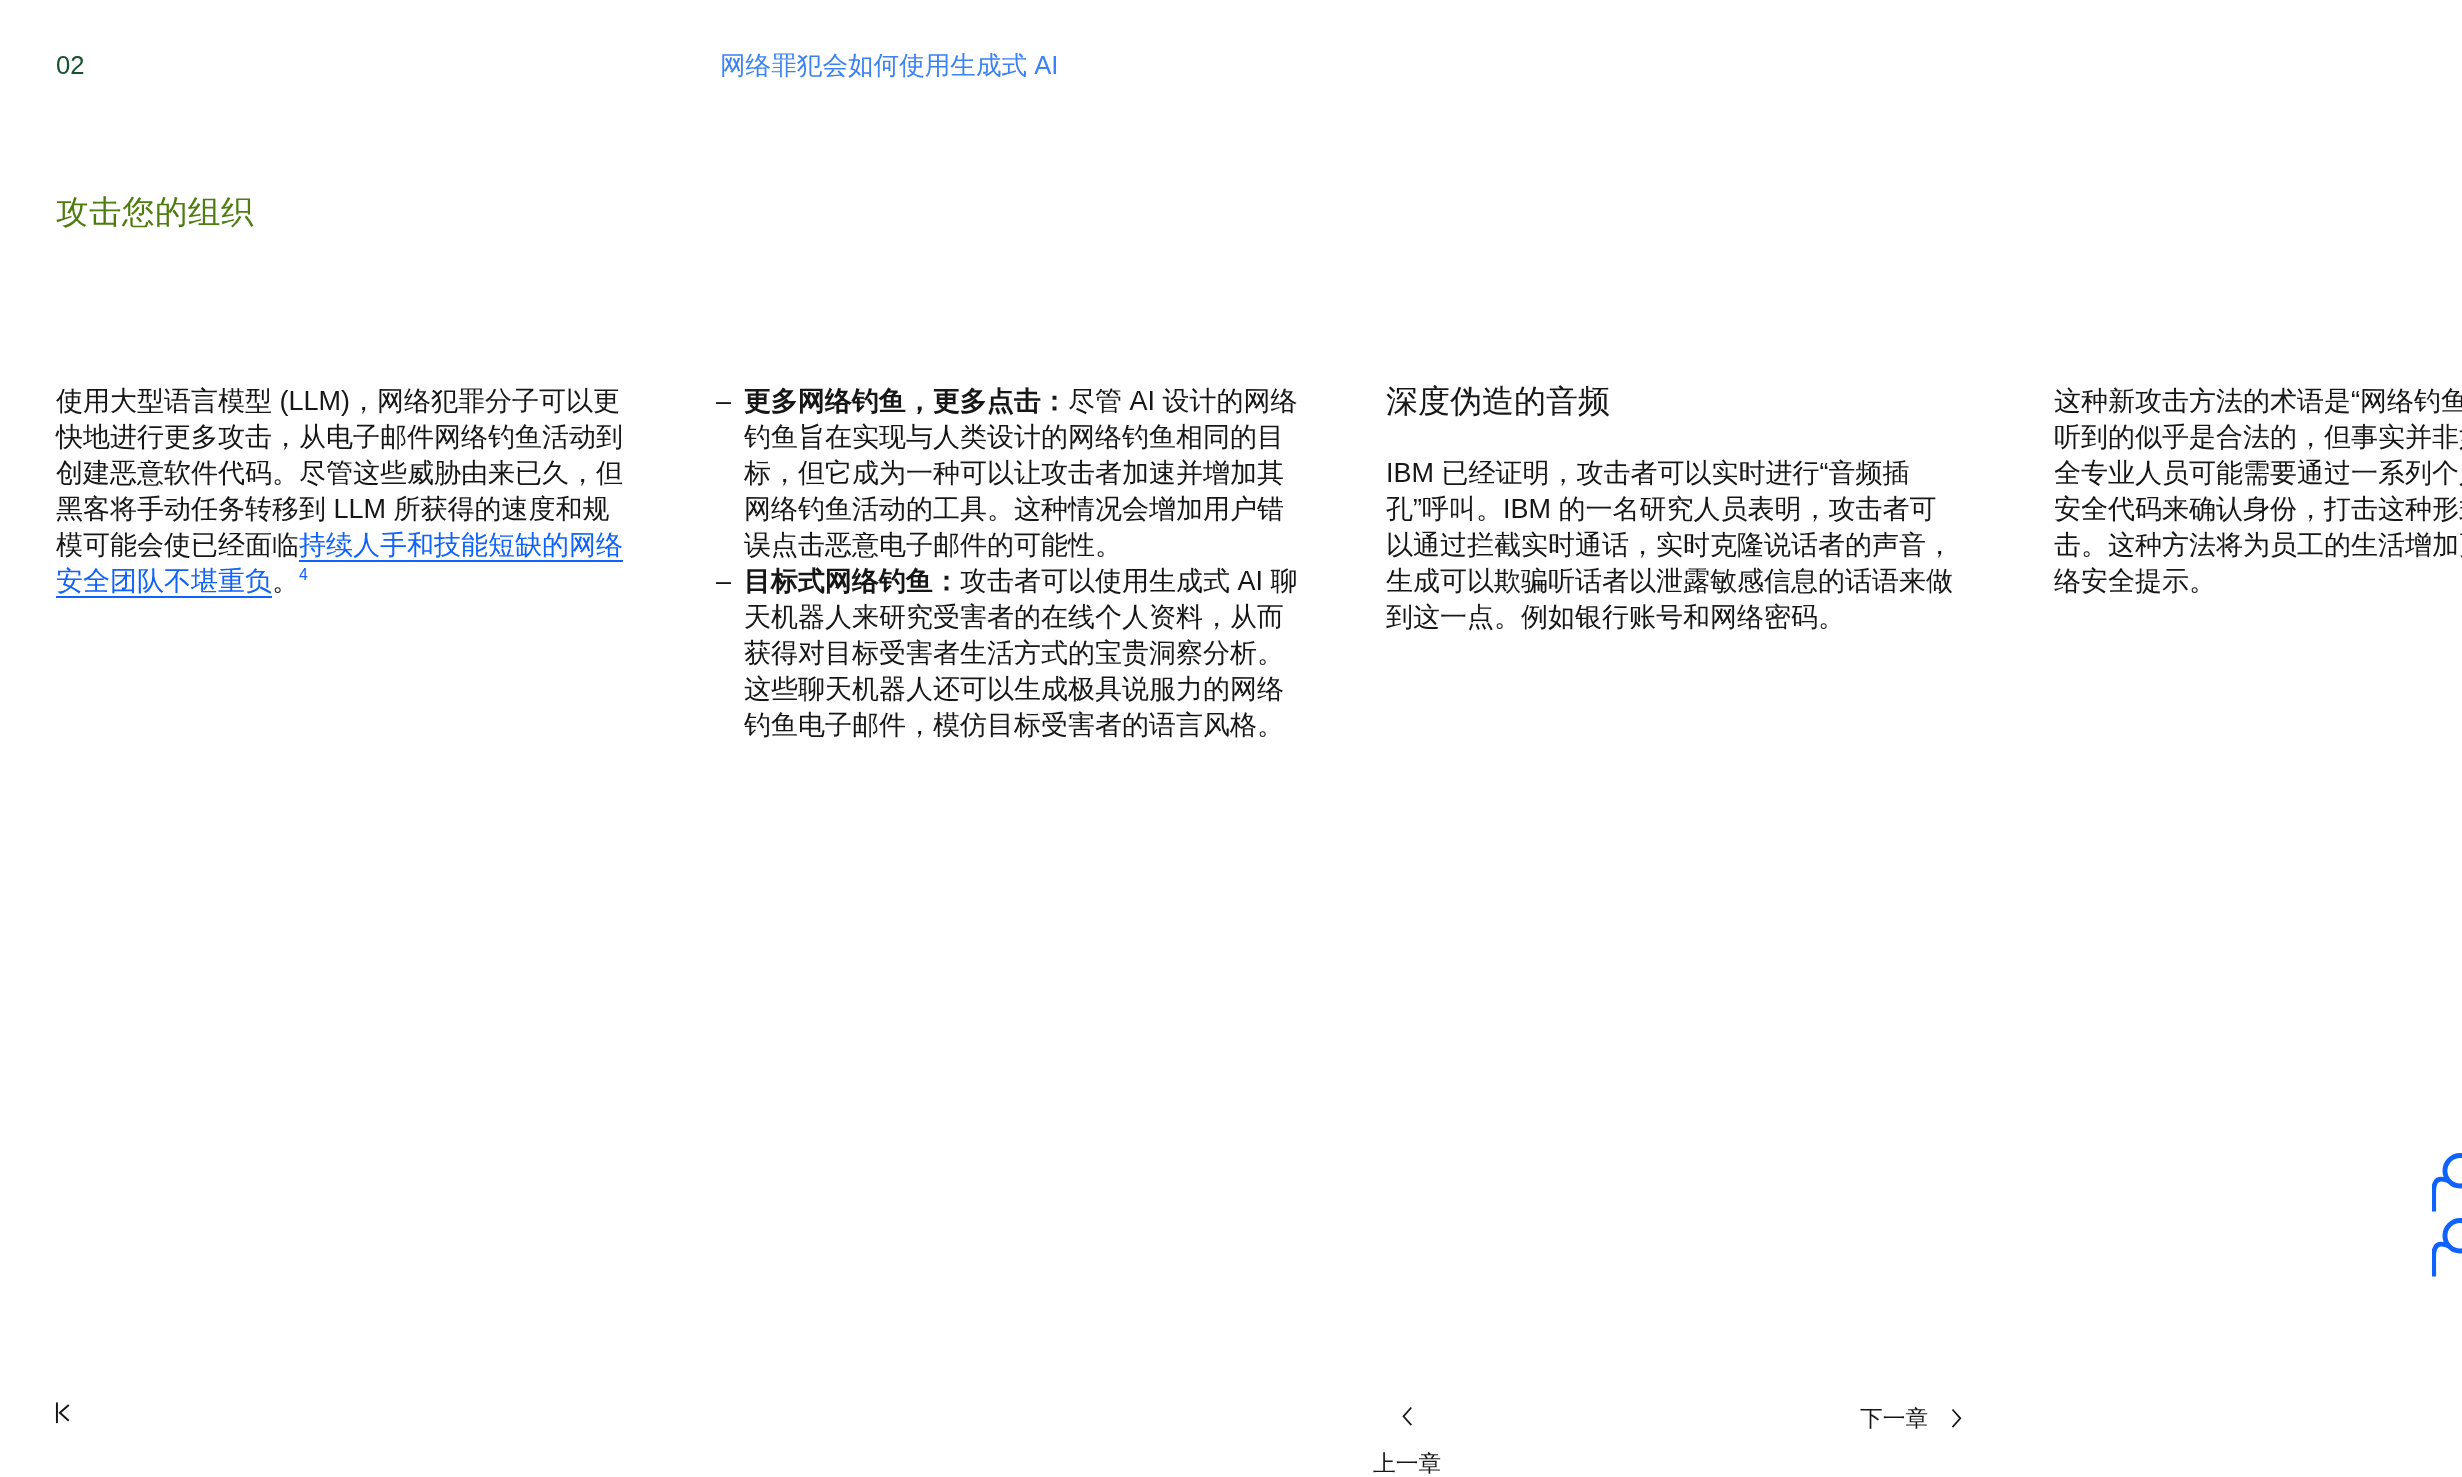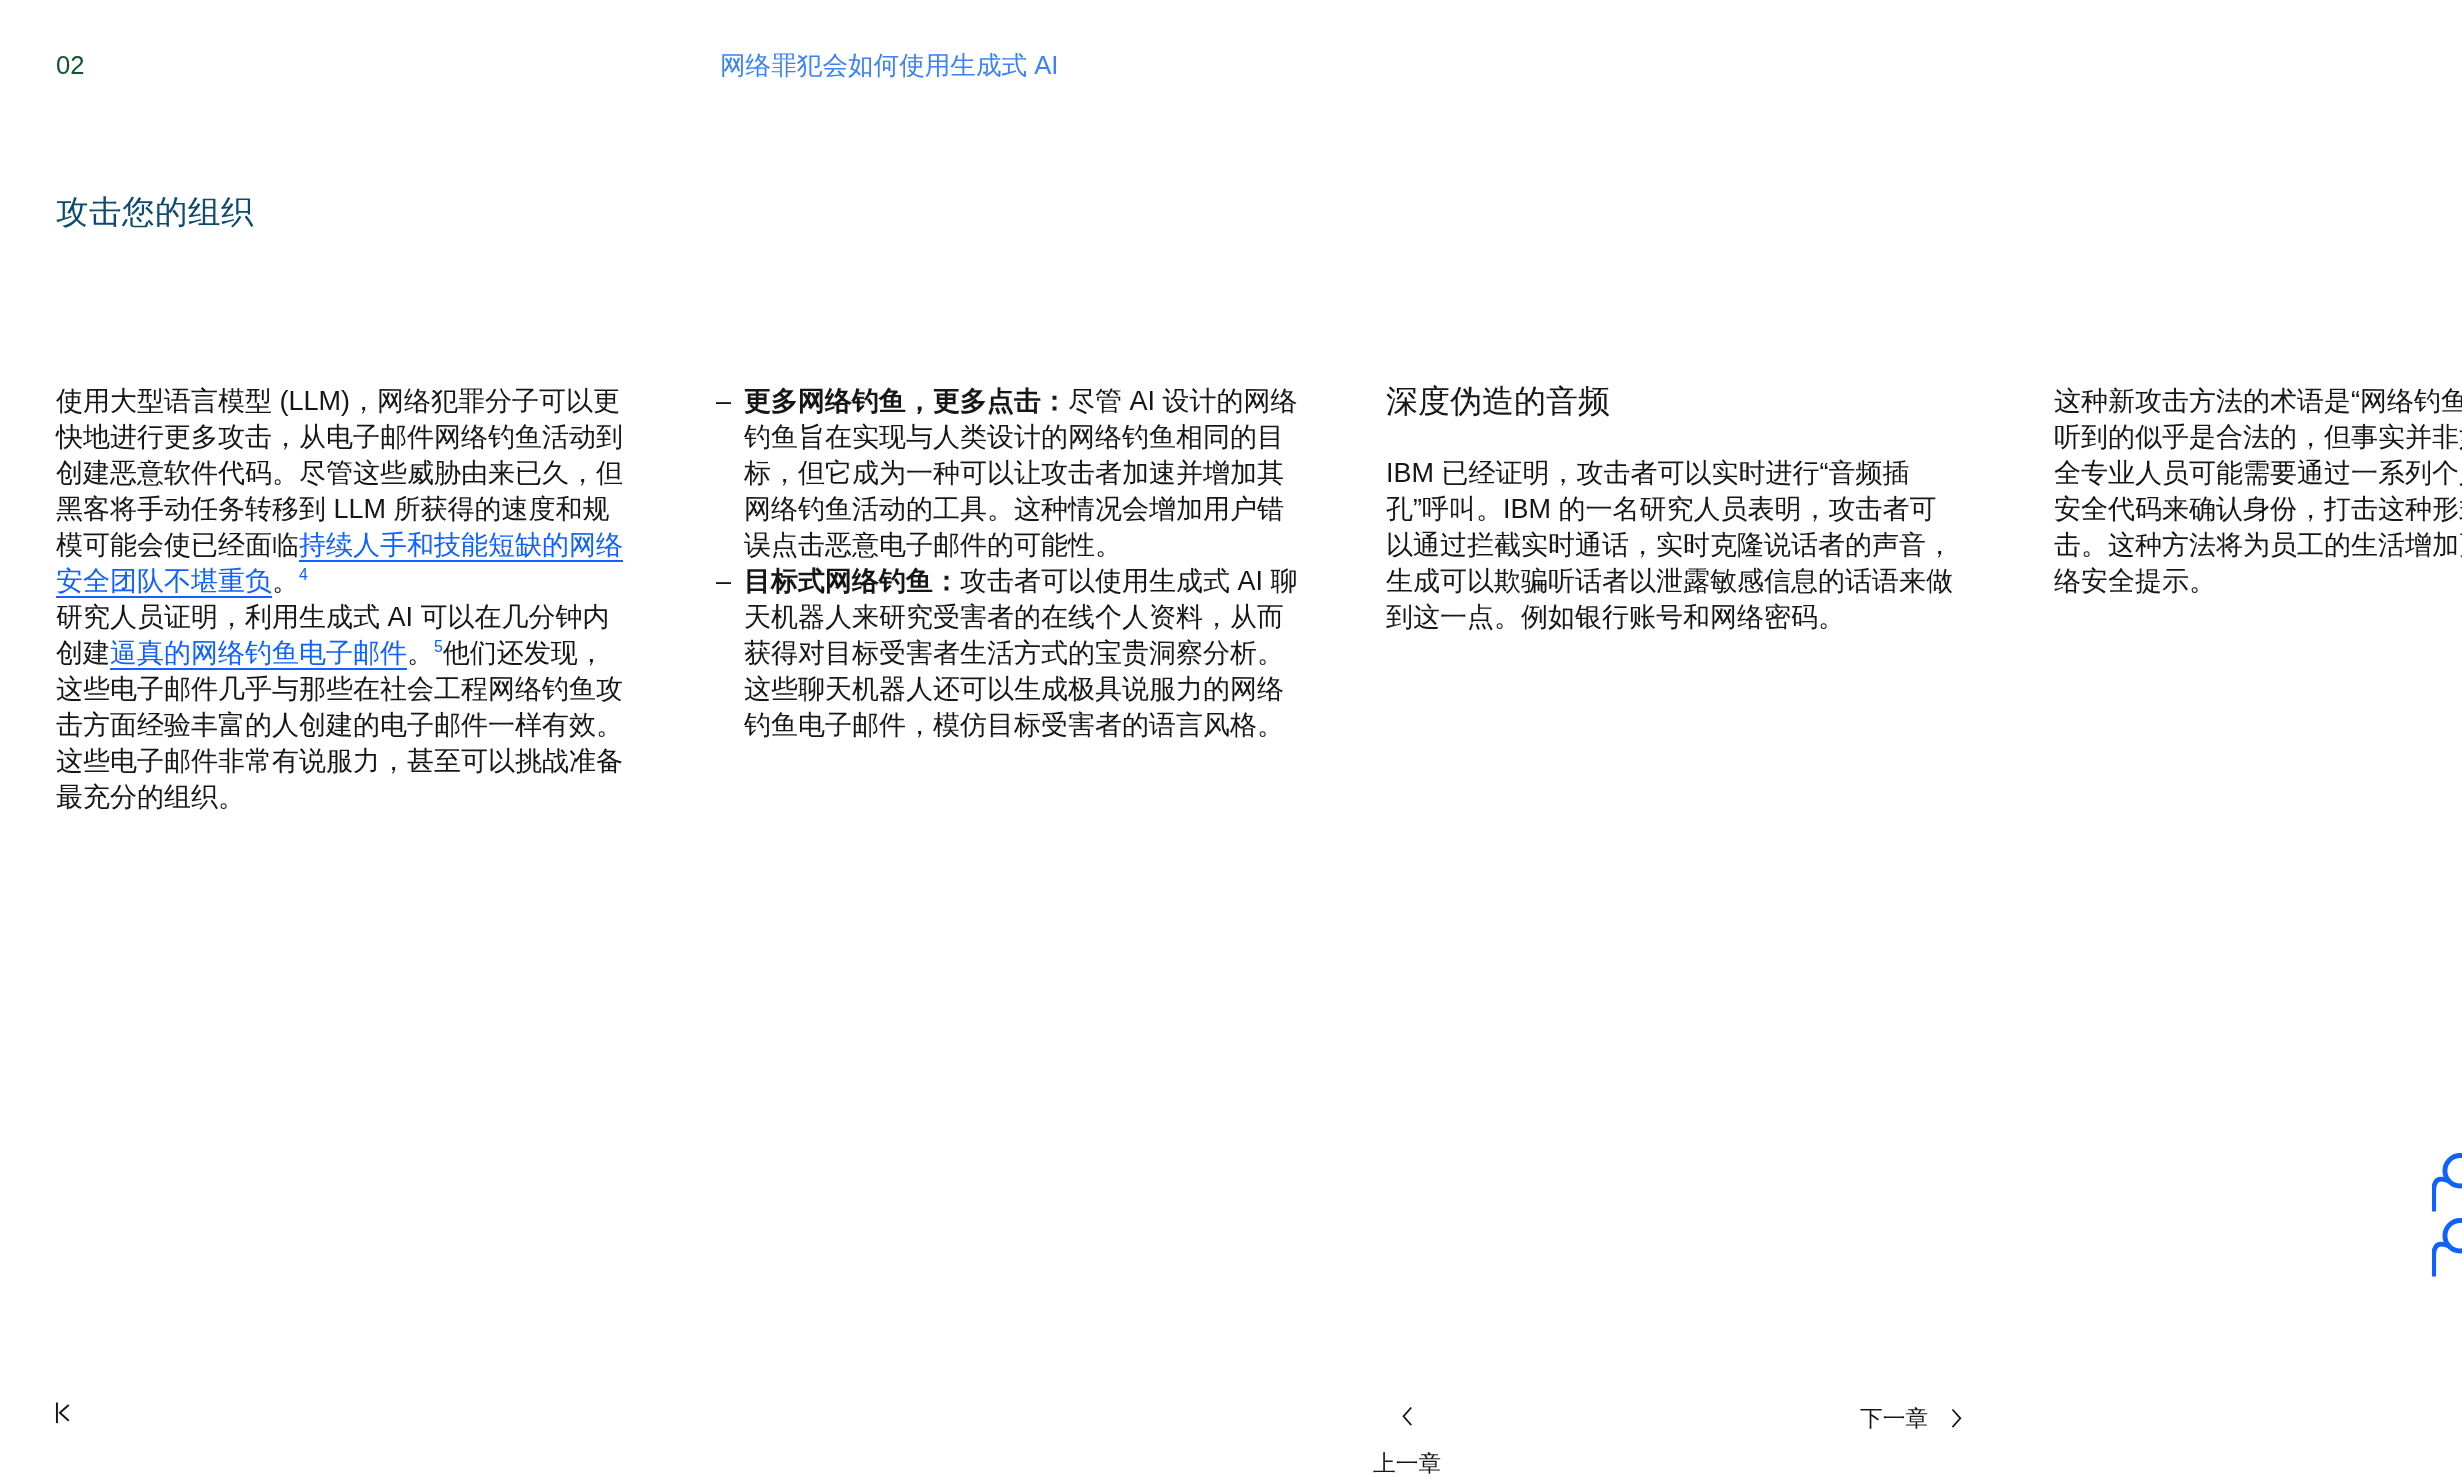--- a/index.html
+++ b/index.html
@@ -6,21 +6,21 @@
   body{
     width:2626px;height:1477px;position:relative;background:#ffffff;
     color:#161616;font-family:"Liberation Sans","DejaVu Sans",sans-serif;
     overflow:hidden;
   }
   
   .sec-num{position:absolute;left:56px;top:51px;font-size:25.6px;line-height:29.5px;color:#14532d;}
   .doc-title{position:absolute;left:720px;top:51px;font-size:25.6px;line-height:29.5px;color:#3b82f6;}
   
   .section-title{position:absolute;left:56px;top:193px;font-size:32.5px;line-height:39px;
-    font-weight:400;margin:0;color:#0c4a6e;letter-spacing:0.5px;}
+    font-weight:400;margin:0;color:#4d7c0f;letter-spacing:0.5px;}
   
   .col{position:absolute;top:383px;font-size:27px;line-height:36px;color:#161616;}
   .col p{margin:0;}
   .col-1{left:56px;width:574px;}
   .col-2{left:716px;width:584px;}
   .col-3{left:1386px;width:576px;}
   .col-4{left:2054px;width:574px;}
   .col-heading{font-weight:400;margin:0;font-size:32px;line-height:36px;}
   .gap-above{margin-top:36px !important;}
   .link{color:#0f62fe;border-bottom:2.5px solid #0f62fe;}
@@ -41,21 +41,20 @@
 </head>
 <body>
 
 <div class="sec-num">02</div>
 <div class="doc-title">网络罪犯会如何使用生成式 AI</div>
 
 <h1 class="section-title">攻击您的组织</h1>
 
 <div class="col col-1">
   <p><span>使用大型语言模型 (LLM)，网络犯罪分子可以更快地进行更多攻击，从电子邮件网络钓鱼活动到创建恶意软件代码。尽管这些威胁由来已久，但黑客将手动任务转移到 LLM 所获得的速度和规模可能会使已经面临</span><span class="link">持续人手和技能短缺的网络安全团队不堪重负</span><span>。</span><sup class="fn">4</sup></p>
-  <p><span>研究人员证明，利用生成式 AI 可以在几分钟内创建</span><span class="link">逼真的网络钓鱼电子邮件</span><span>。</span><sup class="fn">5</sup><span>他们还发现，这些电子邮件几乎与那些在社会工程网络钓鱼攻击方面经验丰富的人创建的电子邮件一样有效。这些电子邮件非常有说服力，甚至可以挑战准备最充分的组织。</span></p>
 </div>
 
 <div class="col col-2">
   <ul class="bullets">
     <li class="bullet-item">
       <span class="bullet-marker">–</span>
       <span class="lead">更多网络钓鱼，更多点击：</span><span>尽管 AI 设计的网络钓鱼旨在实现与人类设计的网络钓鱼相同的目标，但它成为一种可以让攻击者加速并增加其网络钓鱼活动的工具。这种情况会增加用户错误点击恶意电子邮件的可能性。</span>
     </li>
     <li class="bullet-item">
       <span class="bullet-marker">–</span>

